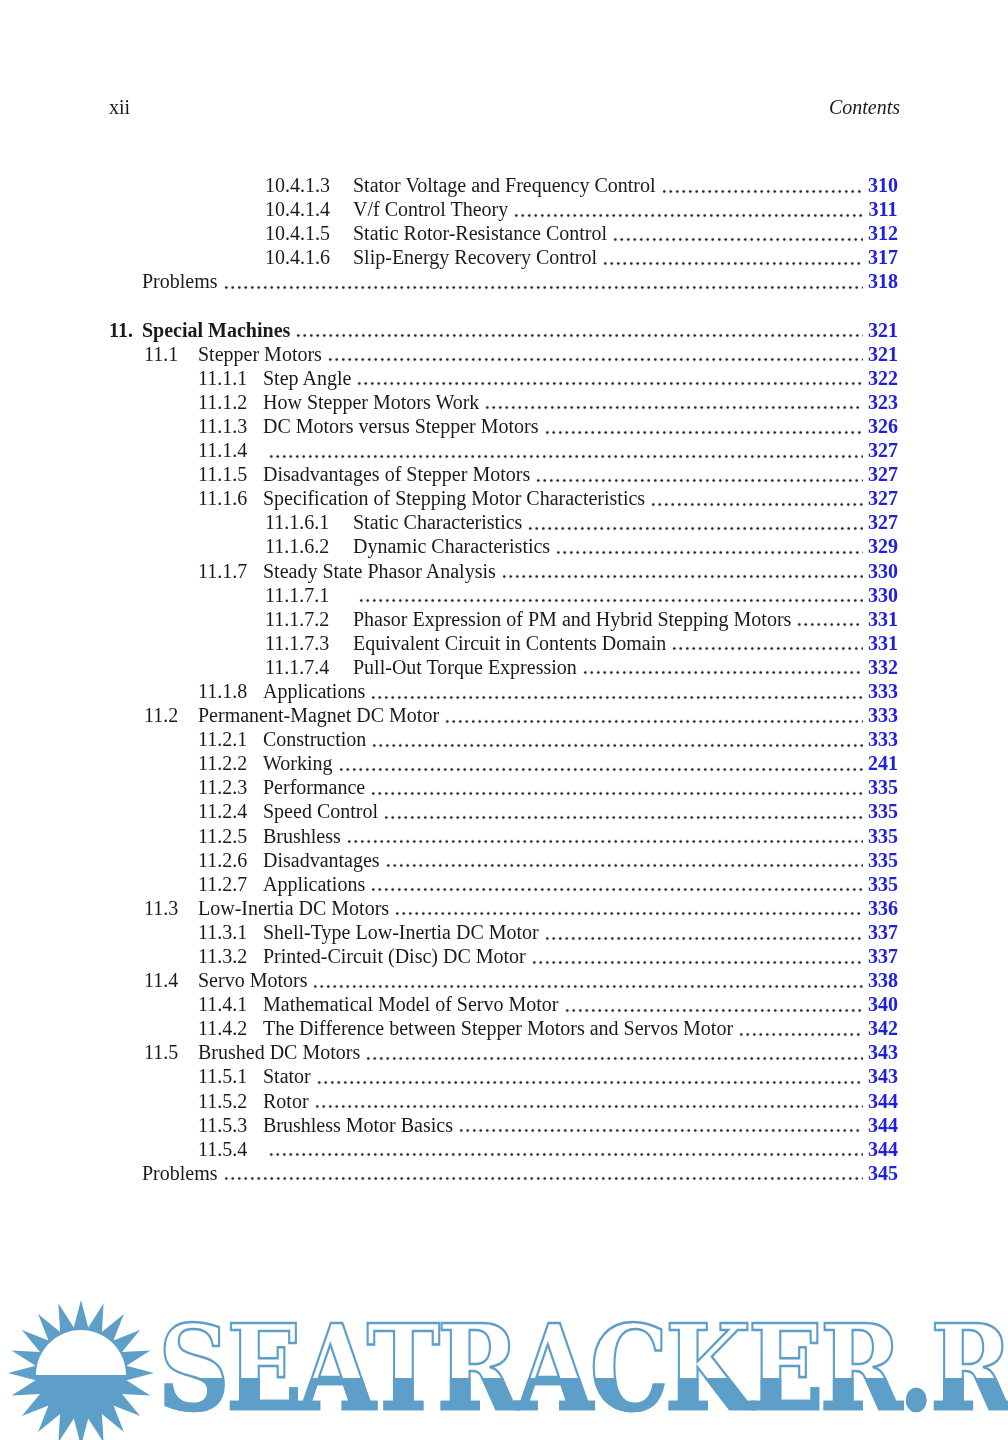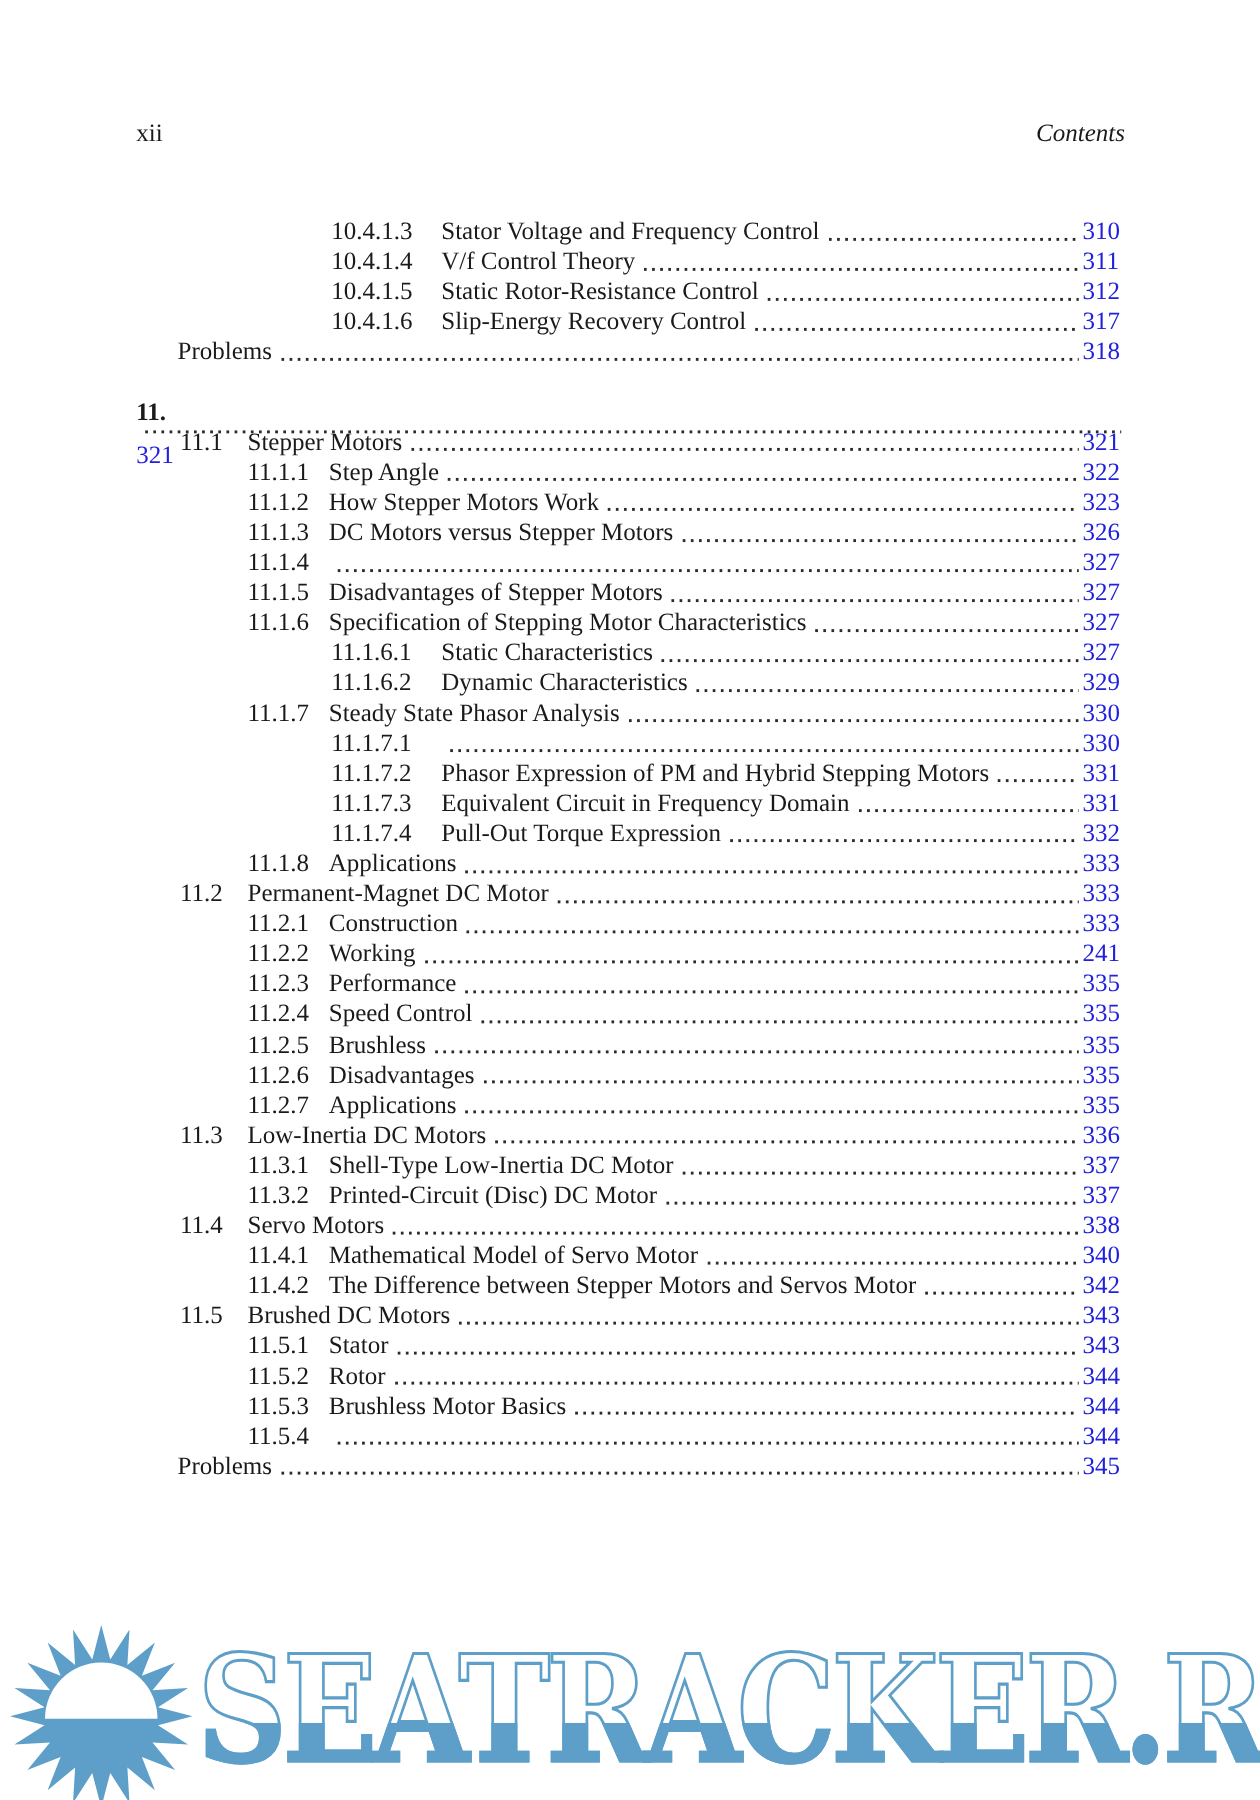--- a/index.html
+++ b/index.html
@@ -26,23 +26,23 @@
     height:24.1px;line-height:24.1px;font-size:20px;white-space:nowrap;
   }
   .num{flex:0 0 auto;}
   .title{flex:0 1 auto;min-width:0;overflow:hidden;}
   .leader{
     flex:1 0 10px;align-self:stretch;margin:0 3px 0 5px;
     background-image:radial-gradient(circle,#2b2b2b 1.15px,transparent 1.4px);
     background-size:6.5px 6.5px;background-repeat:repeat-x;
     background-position:left bottom 3px;
   }
-  .pg{flex:0 0 auto;min-width:34px;text-align:left;color:var(--link,#2121dd);font-weight:normal;}
-
-  .lvl-chapter{font-weight:bold;flex-direction:column;}
+  .pg{flex:0 0 auto;min-width:34px;text-align:center;color:var(--link,#2121dd);font-weight:bold;}
+
+  .lvl-chapter{font-weight:bold;}
   .lvl-chapter .num{width:33px;}
   .lvl-plain{padding-left:33px;}
   .lvl-l1{padding-left:35px;}  .lvl-l1 .num{width:54px;}
   .lvl-l2{padding-left:89px;}  .lvl-l2 .num{width:65px;}
   .lvl-l3{padding-left:156px;} .lvl-l3 .num{width:88px;}
 
   
   .watermark{position:absolute;left:0;top:1282px;width:1008px;height:158px;pointer-events:none;}
   .wm-sun{position:absolute;left:6px;top:4px;width:150px;height:150px;}
   .wm-text{
@@ -170,21 +170,21 @@
           <span class="pg">330</span>
         </div>
         <div class="row lvl-l3">
           <span class="num">11.1.7.2</span>
           <span class="title">Phasor Expression of PM and Hybrid Stepping Motors</span>
           <span class="leader"></span>
           <span class="pg">331</span>
         </div>
         <div class="row lvl-l3">
           <span class="num">11.1.7.3</span>
-          <span class="title">Equivalent Circuit in Frequency Domain</span>
+          <span class="title">Equivalent Circuit in Contents Domain</span>
           <span class="leader"></span>
           <span class="pg">331</span>
         </div>
         <div class="row lvl-l3">
           <span class="num">11.1.7.4</span>
           <span class="title">Pull-Out Torque Expression</span>
           <span class="leader"></span>
           <span class="pg">332</span>
         </div>
         <div class="row lvl-l2">

